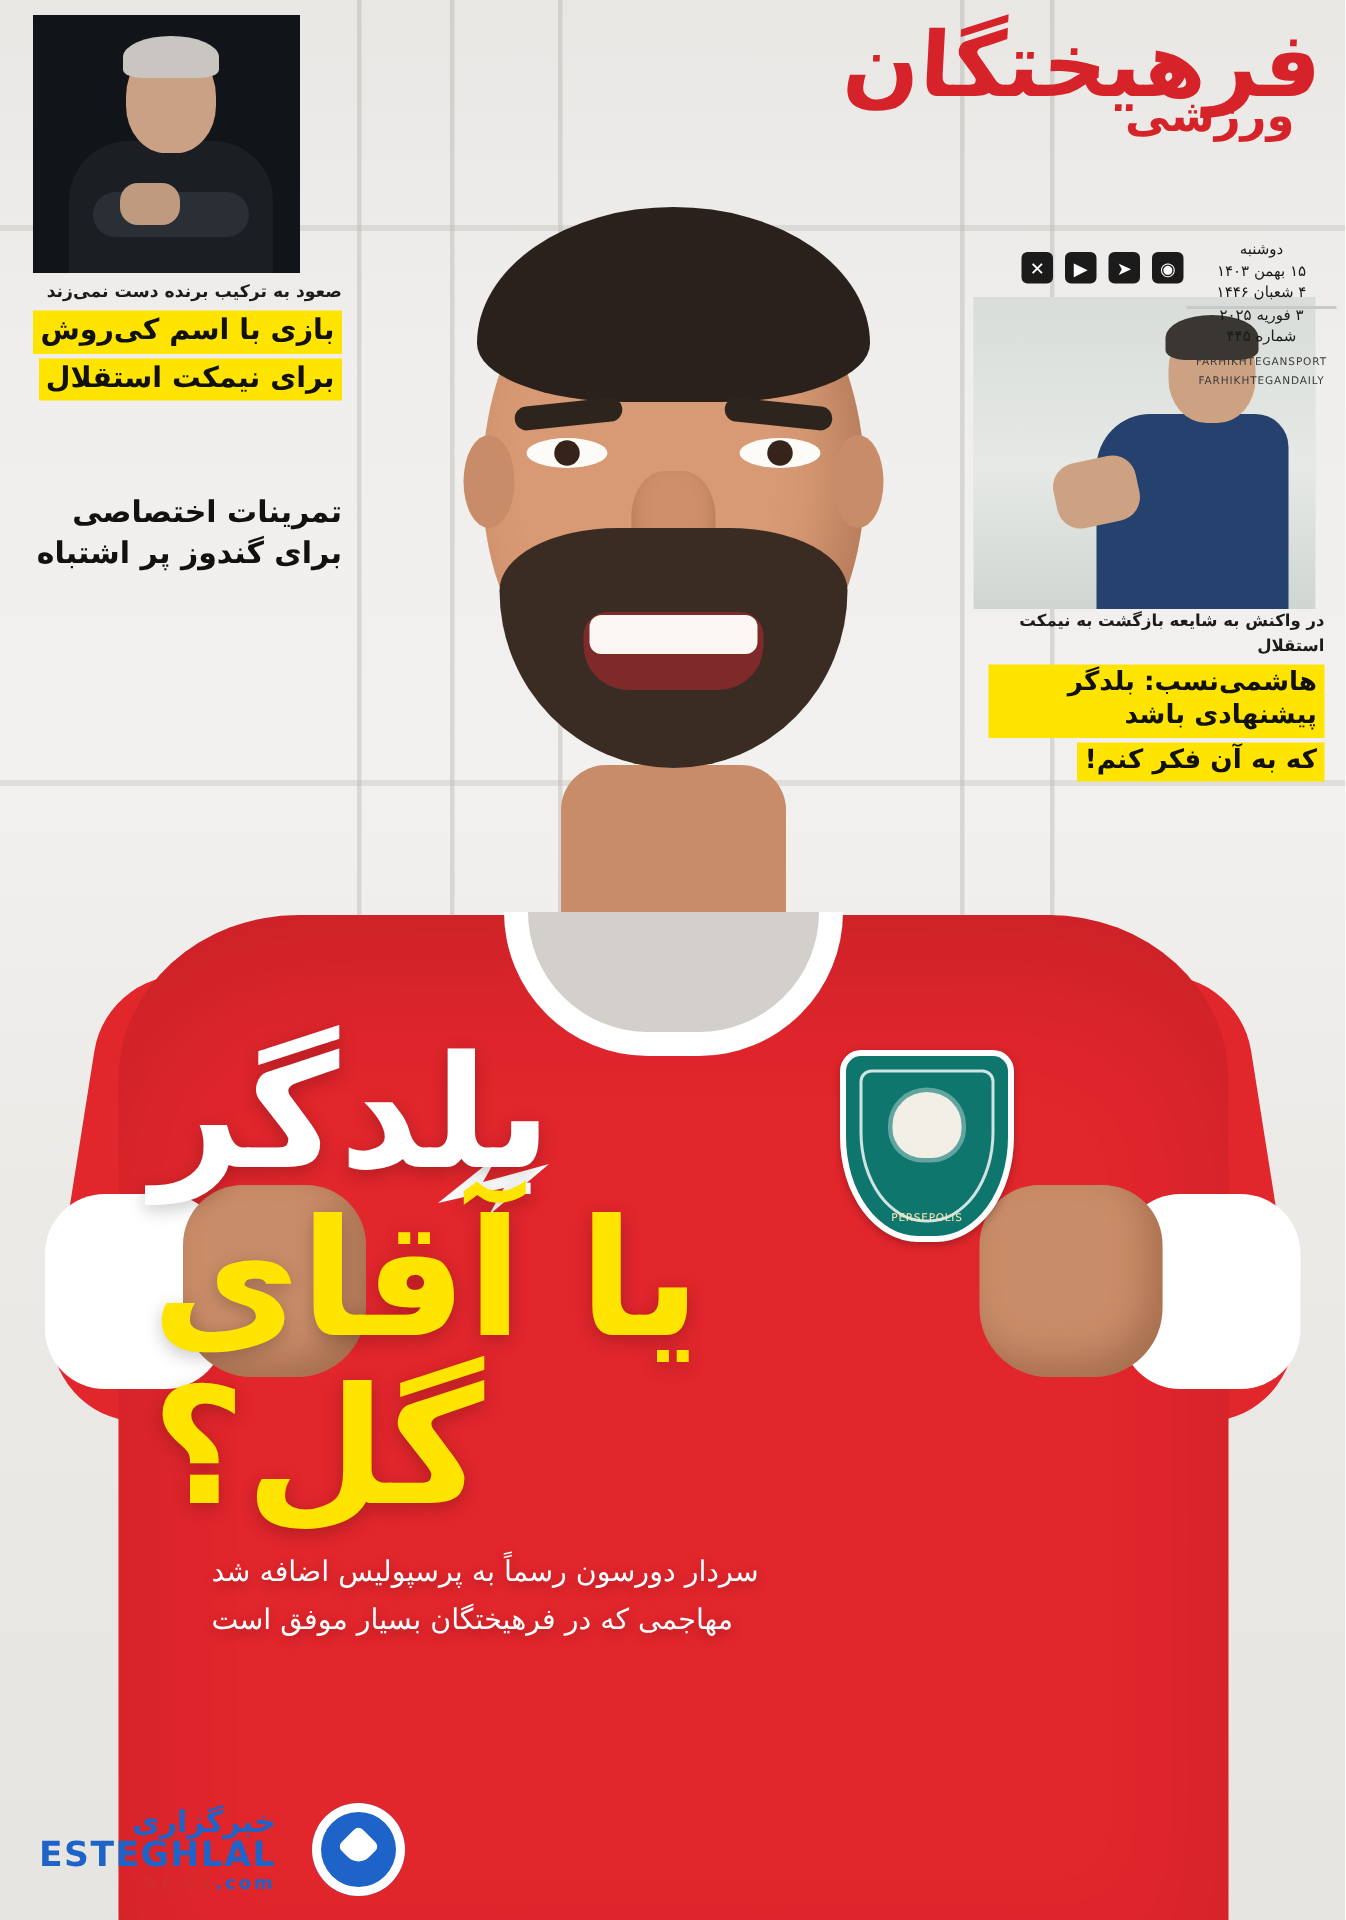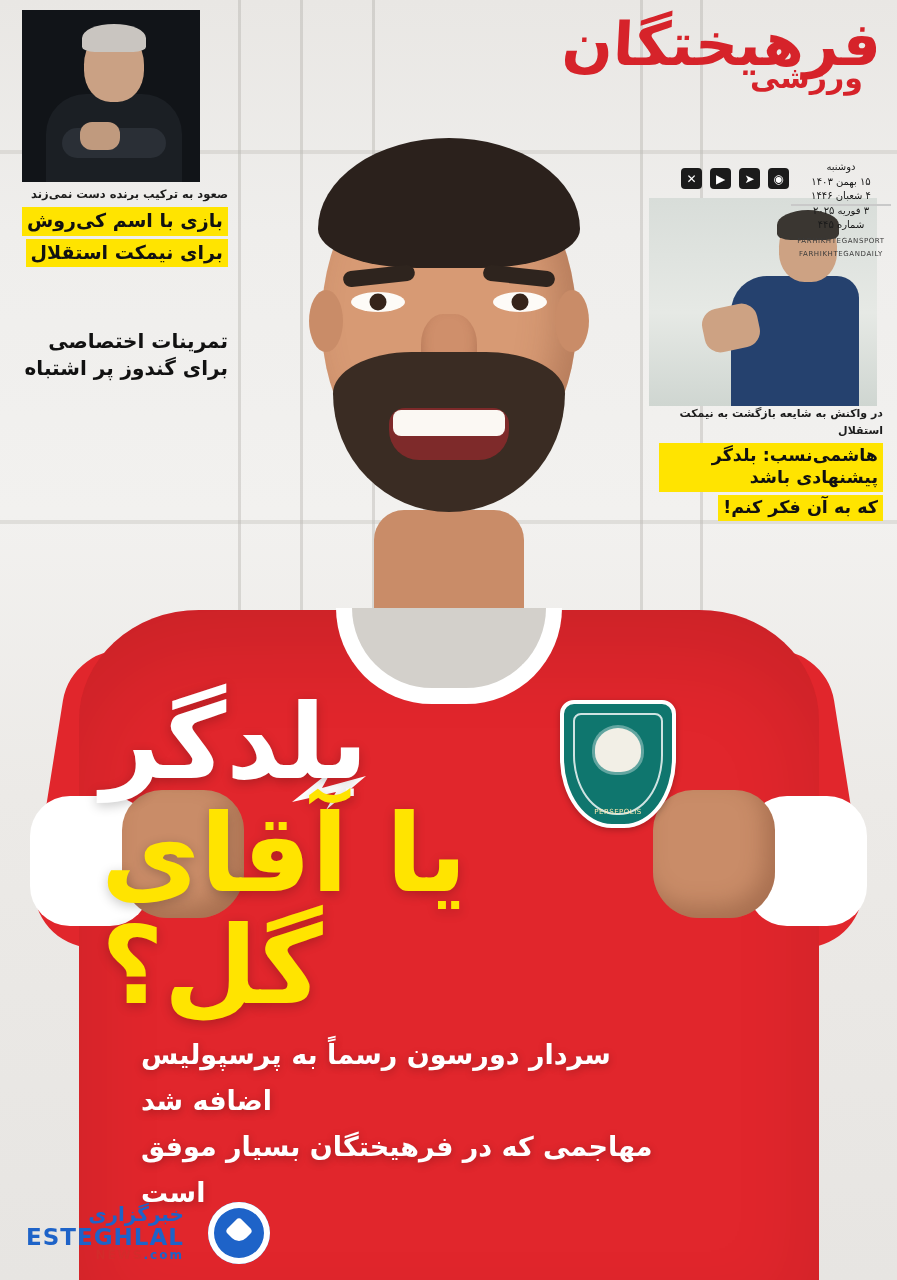--- a/index.html
+++ b/index.html
@@ -506,22 +506,22 @@
     text-shadow: 0 3px 12px rgba(0,0,0,0.22);
   }
   .main-deck {
     position: absolute;
     right: 216px;
     top: 1032px;
     width: 540px;
     text-align: left;
     direction: rtl;
     color: #ffffff;
-    font-size: 27px;
-    font-weight: bold;
+    font-size: 19px;
+    font-weight: normal;
     line-height: 1.7;
     text-shadow: 0 2px 8px rgba(0,0,0,0.25);
   }
 
   
   .watermark {
     position: absolute;
     left: 26px;
     bottom: 16px;
     display: flex;

